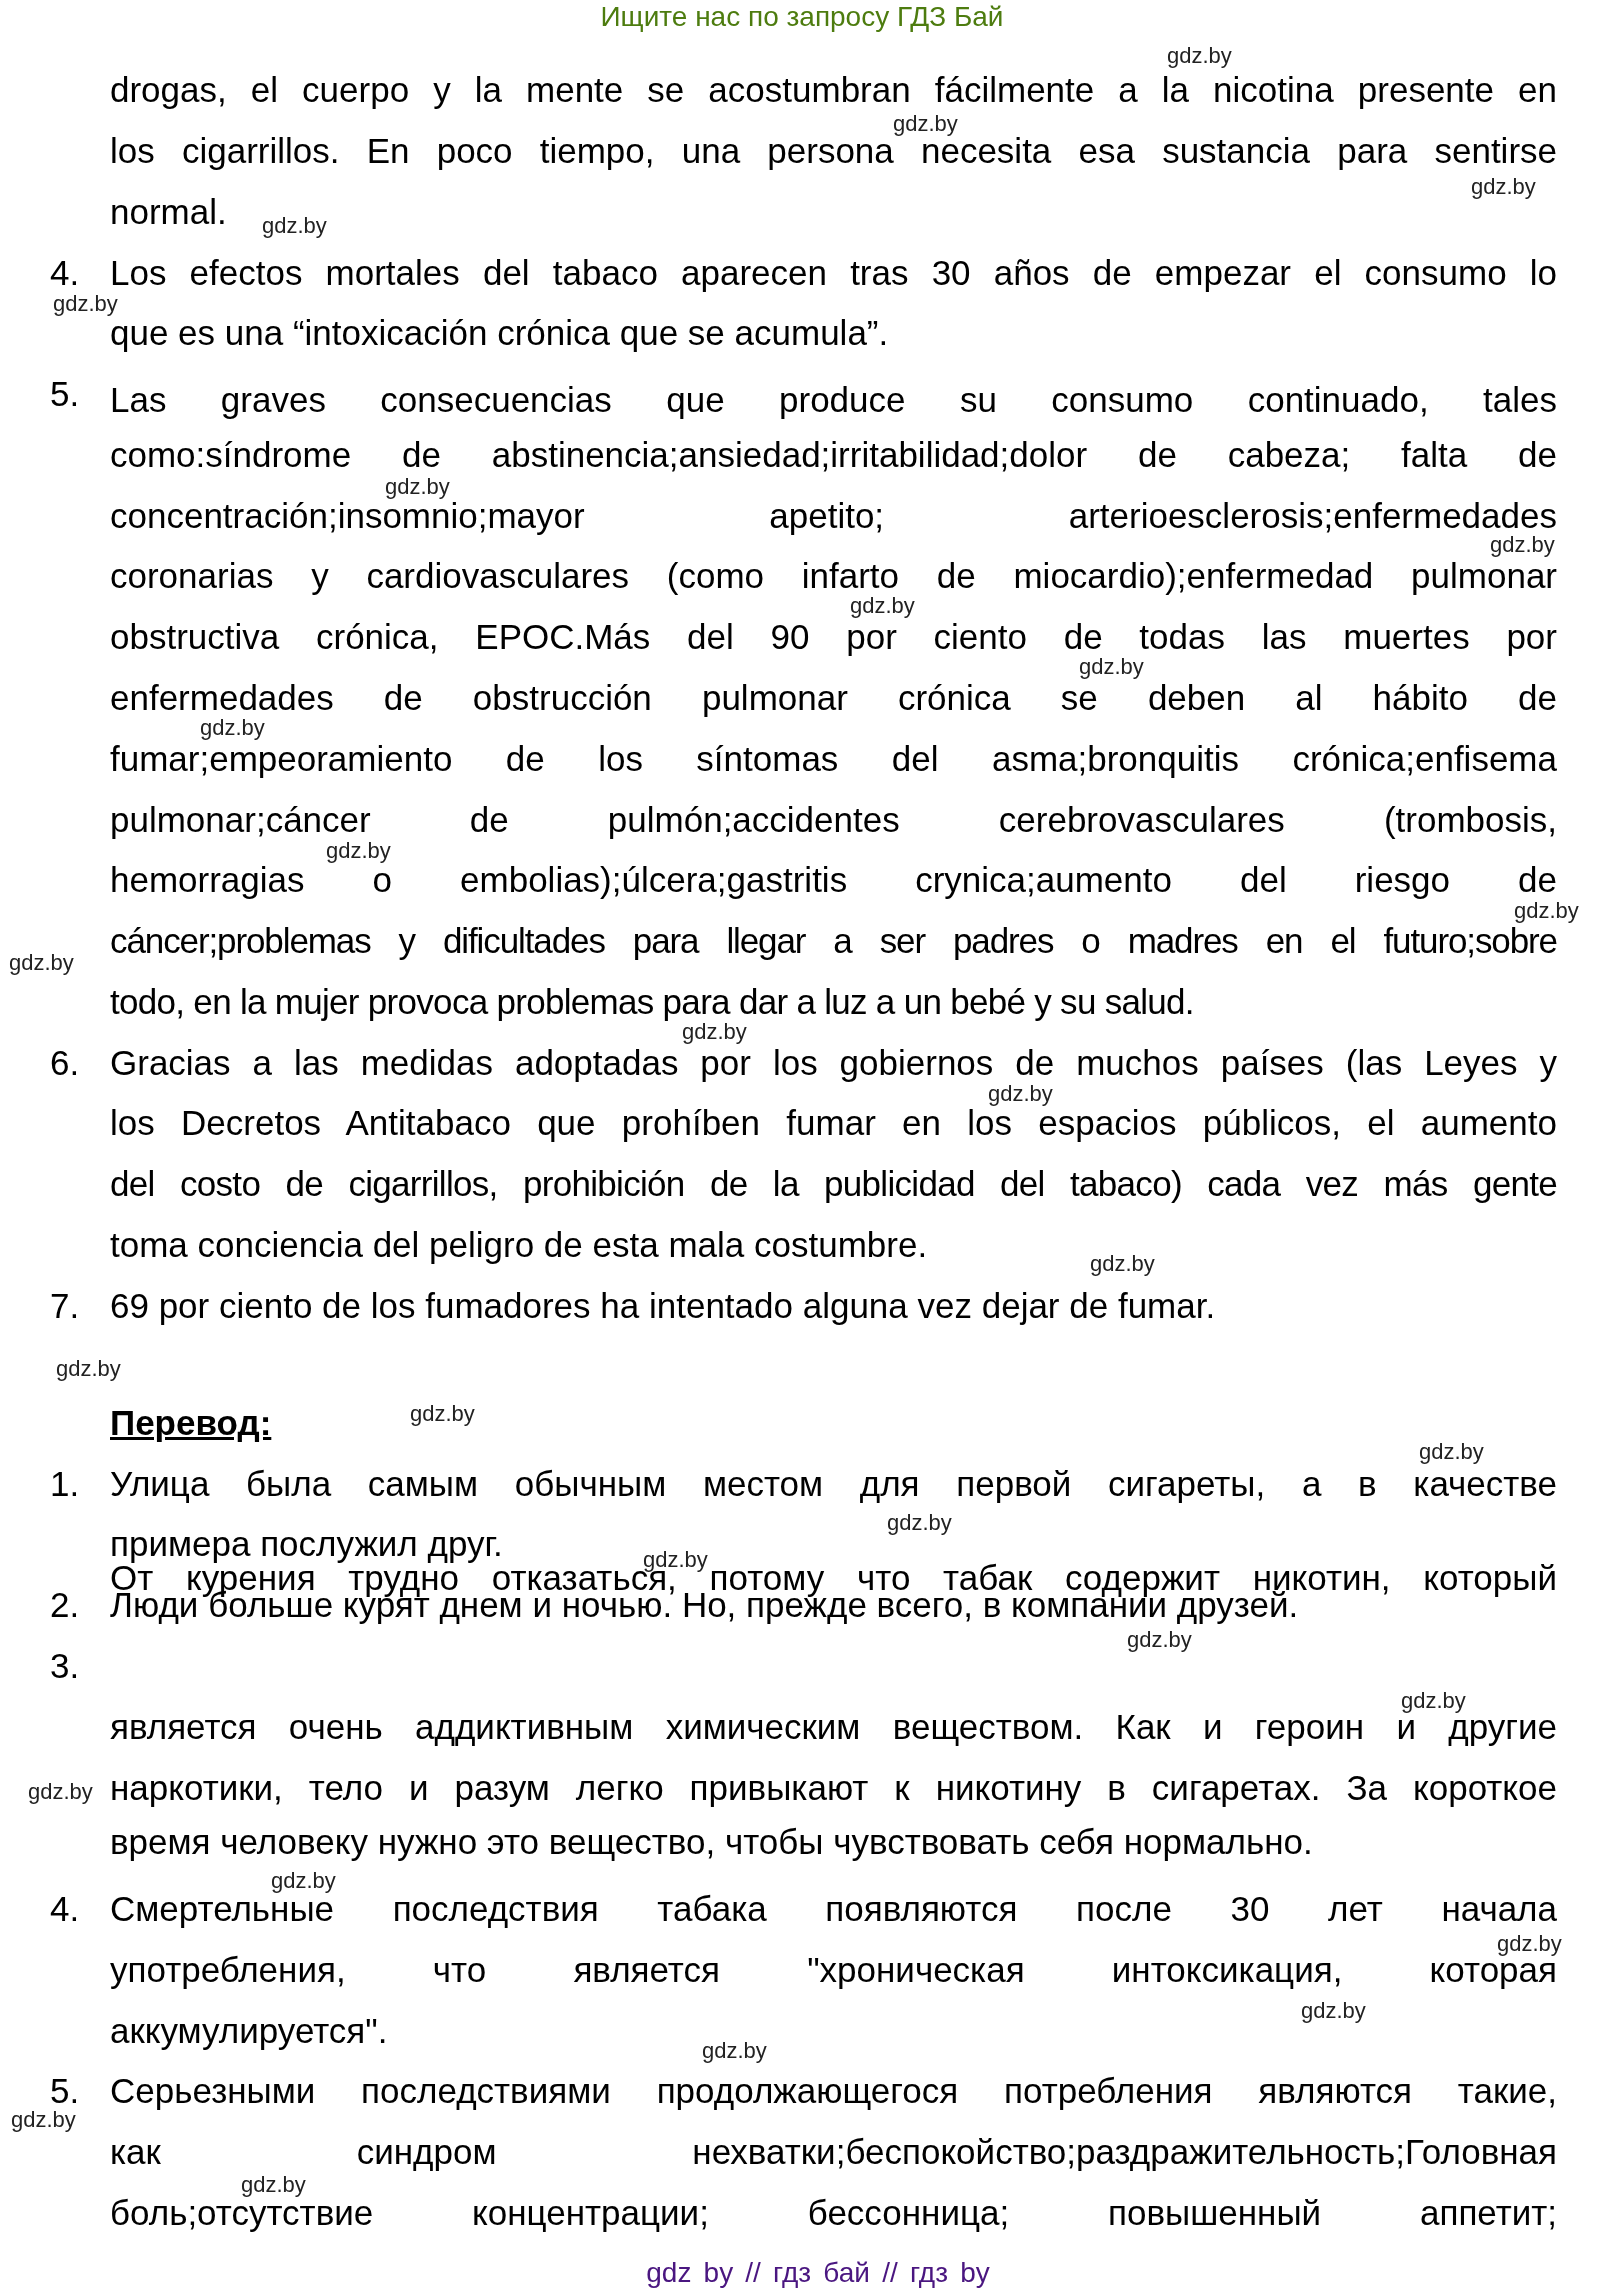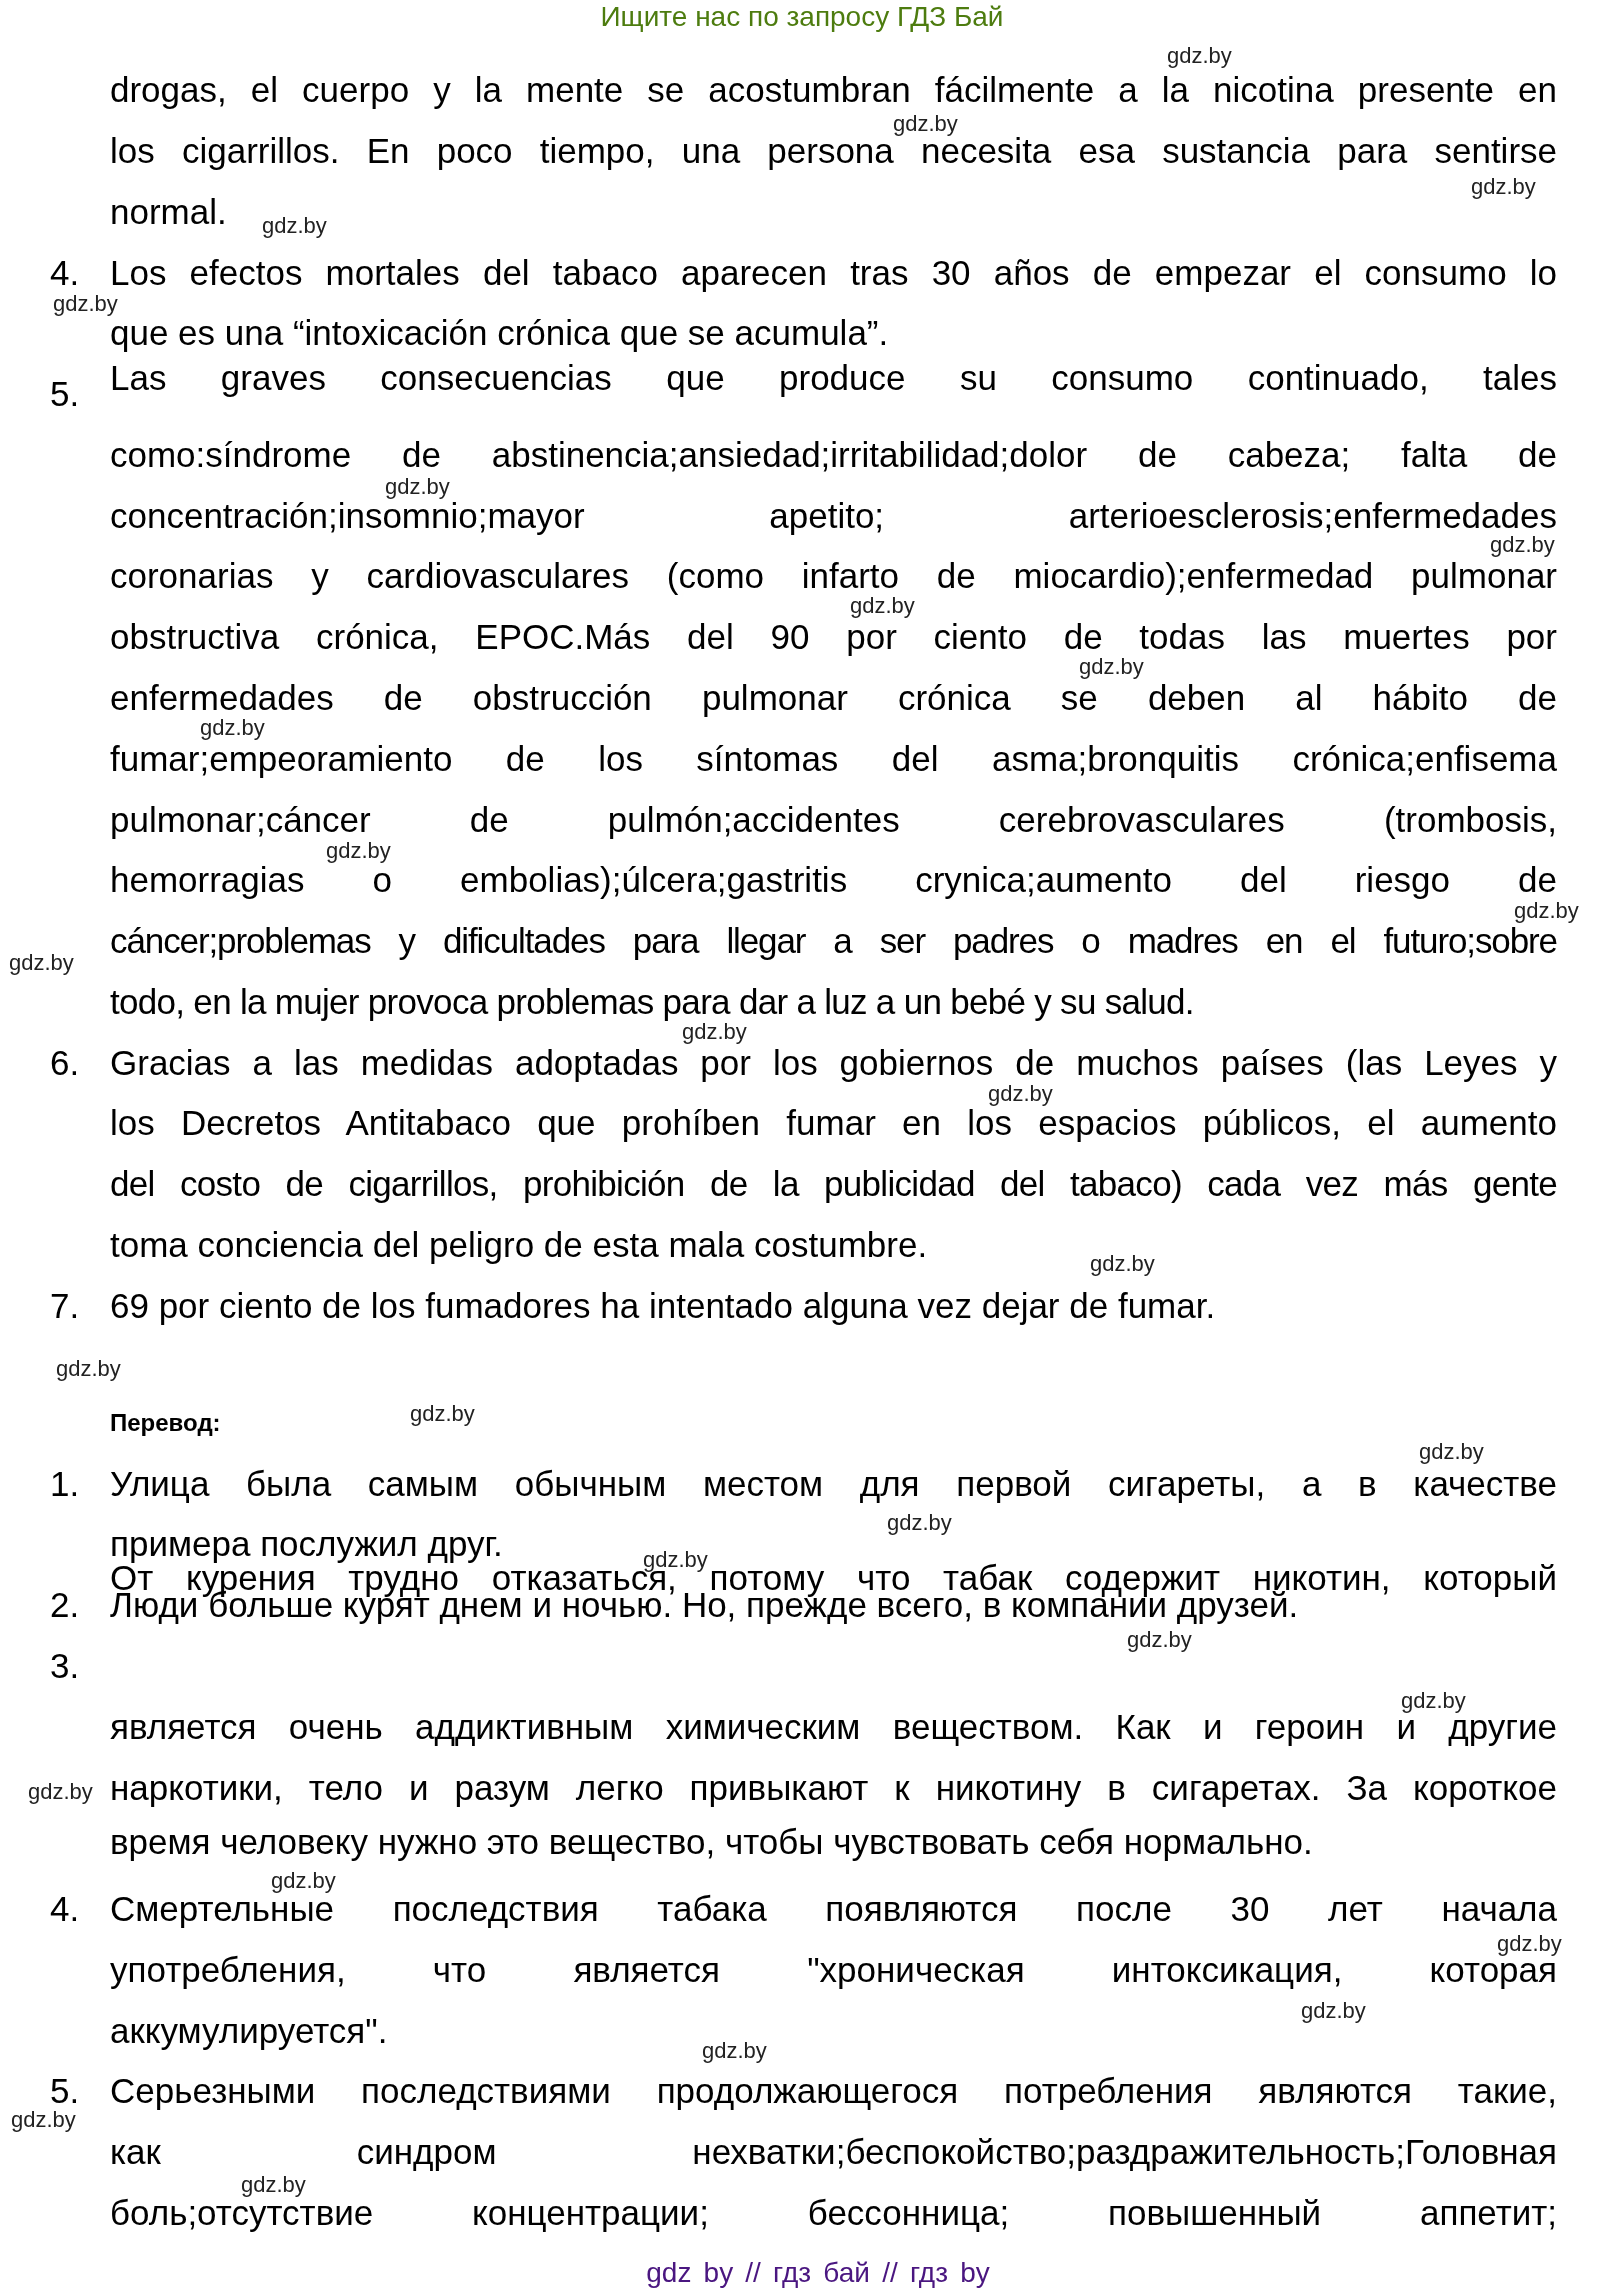--- a/index.html
+++ b/index.html
@@ -6,38 +6,38 @@
   body { width:1604px; height:2295px; position:relative; overflow:hidden;
          font-family:"Liberation Sans", sans-serif; color:#000; }
   .header { position:absolute; left:0; top:0; width:1604px; text-align:center;
             font-size:28px; line-height:33px; color:#4d7c0f; }
   .footer { position:absolute; left:0; top:2256px; width:1604px; text-align:center;
             font-size:28px; line-height:33px; color:#4a1680; word-spacing:4.4px;padding-left:16px; }
   .line { position:absolute; left:110px; width:1447px; font-size:35px; line-height:44px;
           white-space:nowrap; }
   .line.j { text-align:justify; text-align-last:justify; white-space:normal; height:44px; overflow:hidden; }
   .num { position:absolute; left:50px; font-size:35px; line-height:44px; }
-  .heading { position:absolute; left:110px; font-size:24px; line-height:44px; font-weight:bold; }
+  .heading { position:absolute; left:110px; font-size:35px; line-height:44px; font-weight:bold;text-decoration:underline; }
   .wm { position:absolute; font-size:22px; line-height:25px; color:#222; }
 </style>
 </head>
 <body>
 
 <div class="header">Ищите нас по запросу ГДЗ Бай</div>
 
 <div class="line j" style="top:68px">drogas, el cuerpo y la mente se acostumbran fácilmente a la nicotina presente en</div>
 <div class="line j" style="top:129px">los cigarrillos. En poco tiempo, una persona necesita esa sustancia para sentirse</div>
 <div class="line" style="top:190px">normal.</div>
 
 <div class="num" style="top:251px">4.</div>
 <div class="line j" style="top:251px">Los efectos mortales del tabaco aparecen tras 30 años de empezar el consumo lo</div>
 <div class="line" style="top:311px">que es una “intoxicación crónica que se acumula”.</div>
 
 <div class="num" style="top:372px">5.</div>
-<div class="line j" style="top:356px">Las graves consecuencias que produce su consumo continuado, tales</div>
+<div class="line j" style="top:378px">Las graves consecuencias que produce su consumo continuado, tales</div>
 <div class="line j" style="top:433px">como:síndrome de abstinencia;ansiedad;irritabilidad;dolor de cabeza; falta de</div>
 <div class="line j" style="top:494px">concentración;insomnio;mayor apetito; arterioesclerosis;enfermedades</div>
 <div class="line j" style="top:554px">coronarias y cardiovasculares (como infarto de miocardio);enfermedad pulmonar</div>
 <div class="line j" style="top:615px">obstructiva crónica, EPOC.Más del 90 por ciento de todas las muertes por</div>
 <div class="line j" style="top:676px">enfermedades de obstrucción pulmonar crónica se deben al hábito de</div>
 <div class="line j" style="top:737px">fumar;empeoramiento de los síntomas del asma;bronquitis crónica;enfisema</div>
 <div class="line j" style="top:798px">pulmonar;cáncer de pulmón;accidentes cerebrovasculares (trombosis,</div>
 <div class="line j" style="top:858px">hemorragias o embolias);úlcera;gastritis crynica;aumento del riesgo de</div>
 <div class="line j" style="top:919px; letter-spacing:-1.1px">cáncer;problemas y dificultades para llegar a ser padres o madres en el futuro;sobre</div>
 <div class="line" style="top:980px; letter-spacing:-0.7px">todo, en la mujer provoca problemas para dar a luz a un bebé y su salud.</div>

